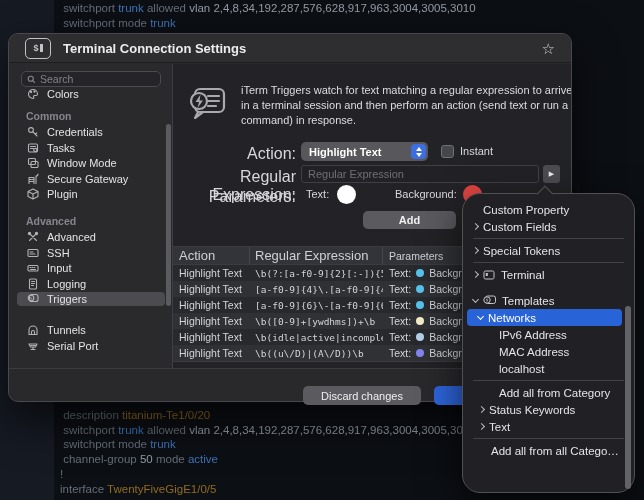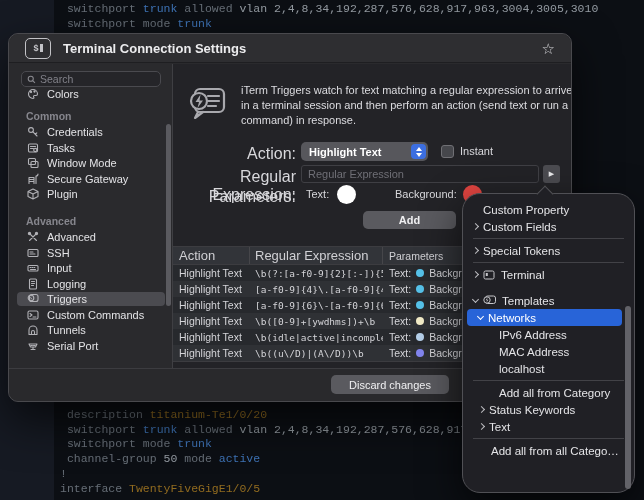--- a/index.html
+++ b/index.html
@@ -1,21 +1,21 @@
 <!DOCTYPE html>
 <html><head>
 <meta charset="utf-8">
 <style>
   html,body{margin:0;padding:0;background:#000;}
   .stage{position:relative;width:644px;height:500px;overflow:hidden;background:#0e1117;
          font-family:"Liberation Sans",sans-serif;-webkit-font-smoothing:antialiased;}
 
   
   .tstrip{position:absolute;left:0;top:0;width:54px;height:500px;background:#1c212c;}
-  .tterm{position:absolute;left:60px;font-family:Liberation Mono, monospace;font-size:11.5px;color:#8b949e;}
+  .tterm{position:absolute;left:60px;font-family:Liberation Sans, sans-serif;font-size:11.5px;color:#8b949e;}
   .tterm div{white-space:pre;}
   .tterm.top{top:1px;line-height:15px;}
   .tterm.bot{top:408px;line-height:14.7px;}
   .tk-g{color:#8b949e}.tk-b{color:#539bf5}.tk-w{color:#c9d1d9}.tk-y{color:#c69026}
   .dim{position:absolute;inset:0;background:rgba(8,10,14,.28);}
 
   
   .dlg{position:absolute;left:8px;top:33px;width:562px;height:367px;background:#2a2a2d;
        border:1px solid #49494d;border-radius:10px;box-shadow:0 18px 45px rgba(0,0,0,.65);z-index:10;}
   .titlebar{position:absolute;left:0;top:0;right:0;height:29px;display:flex;align-items:center;
@@ -69,22 +69,22 @@
   .trow.odd{background:#27292d;} .trow.evn{background:#2f3135;}
   .tc-a{width:77px;padding-left:6px;box-sizing:border-box;white-space:nowrap;overflow:hidden;flex:none;}
   .tc-r{width:133px;padding-left:5px;box-sizing:border-box;white-space:nowrap;overflow:hidden;flex:none;
         font-family:"DejaVu Sans Mono",monospace;font-size:9.5px;}
   .tc-p{flex:1;padding-left:6px;display:flex;align-items:center;gap:5px;white-space:nowrap;overflow:hidden;}
   .trow.hd .tc-a,.trow.hd .tc-r{border-right:1px solid #46464a;height:100%;display:flex;align-items:center;font-family:"Liberation Sans",sans-serif;font-size:13px;}
   .dot{width:8px;height:8px;border-radius:50%;flex:none;}
 
   
   .footer{position:absolute;left:0;right:0;bottom:0;height:32px;background:#29292c;border-top:1px solid #3c3c40;border-radius:0 0 10px 10px;}
-  .btn{position:absolute;top:6px;height:19px;border-radius:5px;display:flex;align-items:center;justify-content:center;
-       font-size:11px;color:#f0f0f2;box-sizing:border-box;margin-left:28px;}
+  .btn{position:absolute;top:17px;height:19px;border-radius:5px;display:flex;align-items:center;justify-content:center;
+       font-size:11px;color:#f0f0f2;box-sizing:border-box;}
   .btn.gray{left:294px;width:118px;background:#5a5a5f;}
   .btn.blue{left:425px;width:120px;background:#2e65dc;}
 
   
   .menu{position:absolute;left:462px;top:193px;width:173px;height:300px;background:#202025;border:1px solid #505055;
         border-radius:18px;box-shadow:0 16px 40px rgba(0,0,0,.65);z-index:30;box-sizing:border-box;}
   .notch{position:absolute;left:76px;top:-6px;width:11px;height:11px;background:#202025;
          border-left:1px solid #505055;border-top:1px solid #505055;transform:rotate(45deg);}
   .mi{position:relative;height:17px;display:flex;align-items:center;font-size:11.5px;color:#e4e4e7;box-sizing:border-box;}
   .mi .chev{margin-right:5px;}
@@ -239,29 +239,20 @@
       <div class="sb-row sel" style="top:228px">
         <span class="sb-ic">
             <svg width="12" height="12" viewBox="0 0 12 12">
               <rect x="2.5" y="1.5" width="8.5" height="7" rx="2"></rect>
               <circle cx="4" cy="5" r="2.8"></circle>
               <path d="M4.3 3 L3 5.3 h1.2 L3.6 7.3 L5.2 4.9 H4 Z" fill="#b2b2b7" stroke="none"></path>
             </svg>
           </span>
         <span class="lbl">Triggers</span>
       </div>
-      <div class="sb-row" style="top:243.5px">
-        <span class="sb-ic">
-            <svg width="12" height="12" viewBox="0 0 12 12">
-              <rect x="1" y="2" width="10" height="8" rx="1.4"></rect>
-              <path d="M3 4.5 L5 6 L3 7.5 M6 8 h3"></path>
-            </svg>
-          </span>
-        <span class="lbl">Custom Commands</span>
-      </div>
       <div class="sb-row" style="top:259px">
         <span class="sb-ic">
             <svg width="12" height="12" viewBox="0 0 12 12">
               <path d="M2 10.5 V6 a4 4 0 0 1 8 0 v4.5 Z M4.5 10.5 V8 a1.5 1.5 0 0 1 3 0 v2.5"></path>
             </svg>
           </span>
         <span class="lbl">Tunnels</span>
       </div>
       <div class="sb-row" style="top:274.5px">
         <span class="sb-ic">

